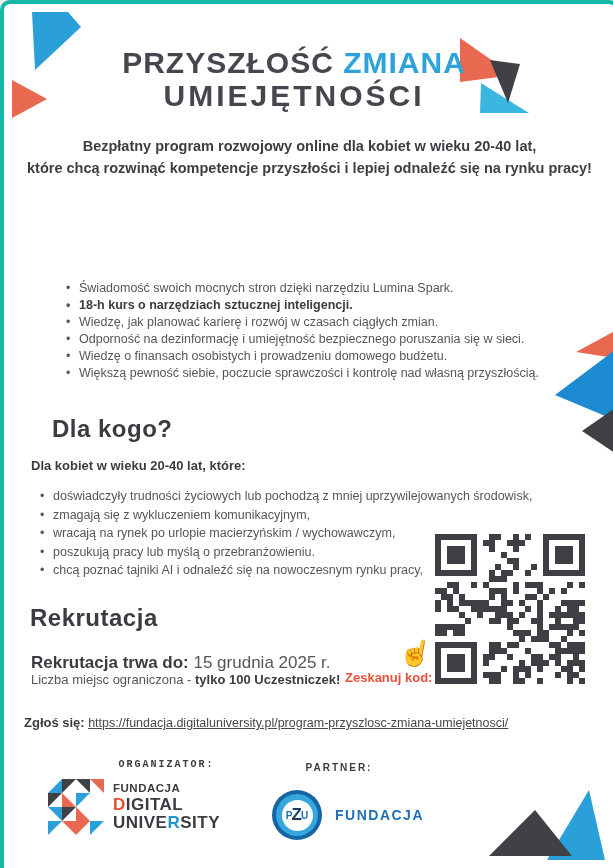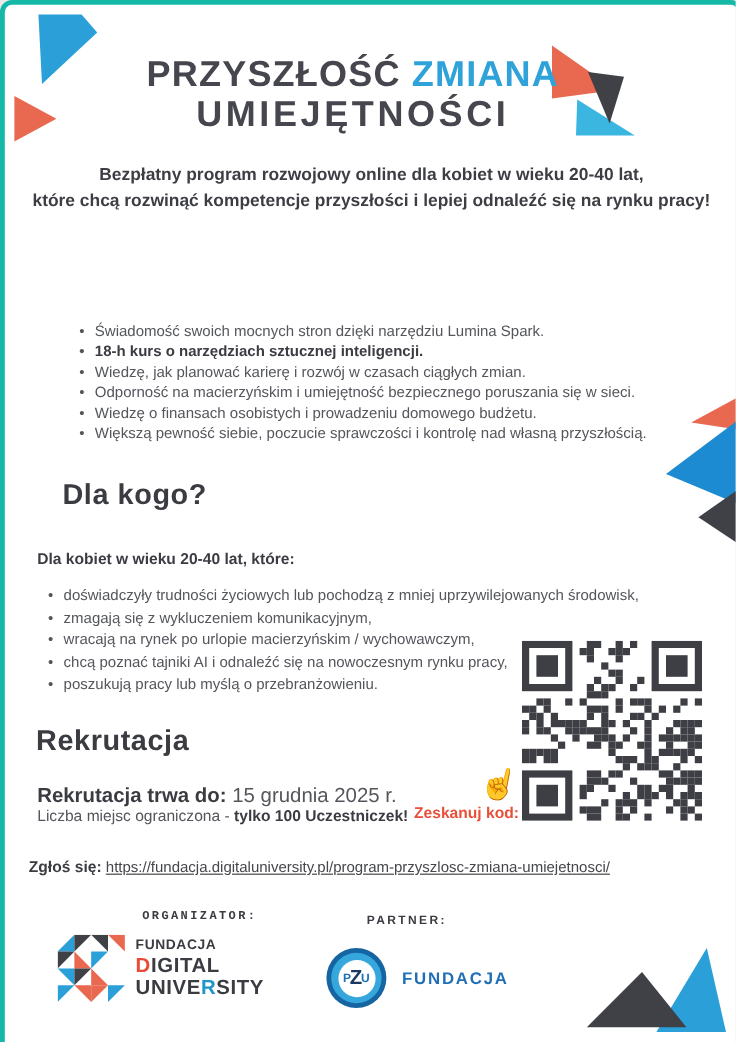--- a/index.html
+++ b/index.html
@@ -13,27 +13,27 @@
   .title{top:42px;left:0;width:580px;text-align:center;font-weight:800;
     font-size:30px;line-height:33px;letter-spacing:1px;color:#46474e;}
   .title .accent{color:#2fa3d9;}
   .title .line2{letter-spacing:3px;}
   
   .intro{top:131px;left:0;width:100%;text-align:center;font-weight:bold;
     font-size:14.5px;line-height:22px;color:#3d3e44;}
   
   .h2{font-size:24px;font-weight:800;color:#3b3c42;letter-spacing:.5px;}
   .h-benefits{top:210px;left:57px;}
-  .h-audience{top:395px;left:48px;}
+  .h-audience{top:411px;left:48px;}
   .h-recruit{top:600px;left:26px;}
   
   ul.flyer-list{list-style:none;margin:0;padding:0;font-size:12.5px;color:#54565c;}
   ul.flyer-list li{position:relative;padding-left:13px;}
   ul.flyer-list li::before{content:"•";position:absolute;left:0;top:0;color:#54565c;}
-  .benefits-list{top:264px;left:62px;width:520px;}
+  .benefits-list{top:276px;left:62px;width:520px;}
   .benefits-list li{line-height:17px;}
   .audience-list{top:483px;left:36px;width:545px;}
   .audience-list li{line-height:18.5px;}
   li.b{font-weight:bold;color:#3b3c42;}
   .lead{top:454px;left:27px;font-size:13px;font-weight:bold;color:#3b3c42;}
   
   .recruit-line1{top:649px;left:27px;font-size:17px;}
   .recruit-line2{top:668px;left:27px;font-size:13px;}
   .bold-dark{font-weight:bold;color:#3b3c42;}
   .scan-label{top:666px;left:341px;font-size:13px;font-weight:bold;color:#e8503a;}
@@ -95,33 +95,33 @@
 
   <div class="abs intro">
     <div>Bezpłatny program rozwojowy online dla kobiet w wieku 20-40 lat,</div>
     <div>które chcą rozwinąć kompetencje przyszłości i lepiej odnaleźć się na rynku pracy!</div>
   </div>
 
   <ul class="abs flyer-list benefits-list">
     <li>Świadomość swoich mocnych stron dzięki narzędziu Lumina Spark.</li>
     <li class="b">18-h kurs o narzędziach sztucznej inteligencji.</li>
     <li>Wiedzę, jak planować karierę i rozwój w czasach ciągłych zmian.</li>
-    <li>Odporność na macierzyńskim i umiejętność bezpiecznego poruszania się w sieci.</li>
+    <li>Odporność na dezinformację i umiejętność bezpiecznego poruszania się w sieci.</li>
     <li>Wiedzę o finansach osobistych i prowadzeniu domowego budżetu.</li>
     <li>Większą pewność siebie, poczucie sprawczości i kontrolę nad własną przyszłością.</li>
   </ul>
 
   <div class="abs h2 h-audience">Dla kogo?</div>
   <div class="abs lead">Dla kobiet w wieku 20-40 lat, które:</div>
   <ul class="abs flyer-list audience-list">
     <li>doświadczyły trudności życiowych lub pochodzą z mniej uprzywilejowanych środowisk,</li>
     <li>zmagają się z wykluczeniem komunikacyjnym,</li>
     <li>wracają na rynek po urlopie macierzyńskim / wychowawczym,</li>
+    <li>poszukują pracy lub myślą o przebranżowieniu.</li>
     <li>chcą poznać tajniki AI i odnaleźć się na nowoczesnym rynku pracy,</li>
-    <li>poszukują pracy lub myślą o przebranżowieniu.</li>
   </ul>
 
   <div class="abs qr"><svg width="150" height="150" xmlns="http://www.w3.org/2000/svg">
         <rect x="0" y="0" width="42" height="42" fill="#3d3f45"></rect>
         <rect x="6" y="6" width="30" height="30" fill="#fff"></rect>
         <rect x="12" y="12" width="18" height="18" fill="#3d3f45"></rect>
         <rect x="108" y="0" width="42" height="42" fill="#3d3f45"></rect>
         <rect x="114" y="6" width="30" height="30" fill="#fff"></rect>
         <rect x="120" y="12" width="18" height="18" fill="#3d3f45"></rect>
         <rect x="0" y="108" width="42" height="42" fill="#3d3f45"></rect>

